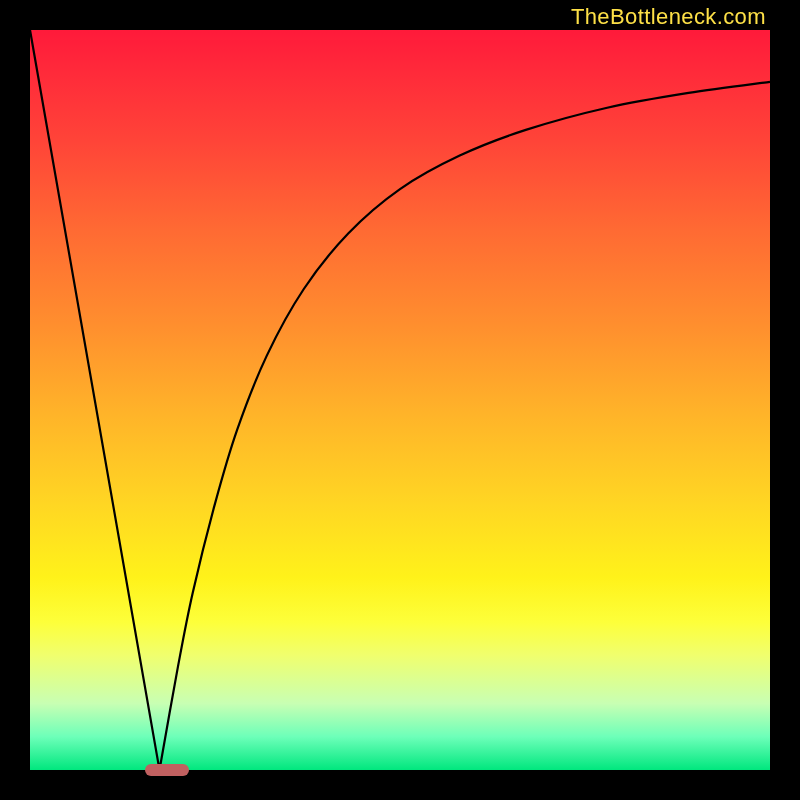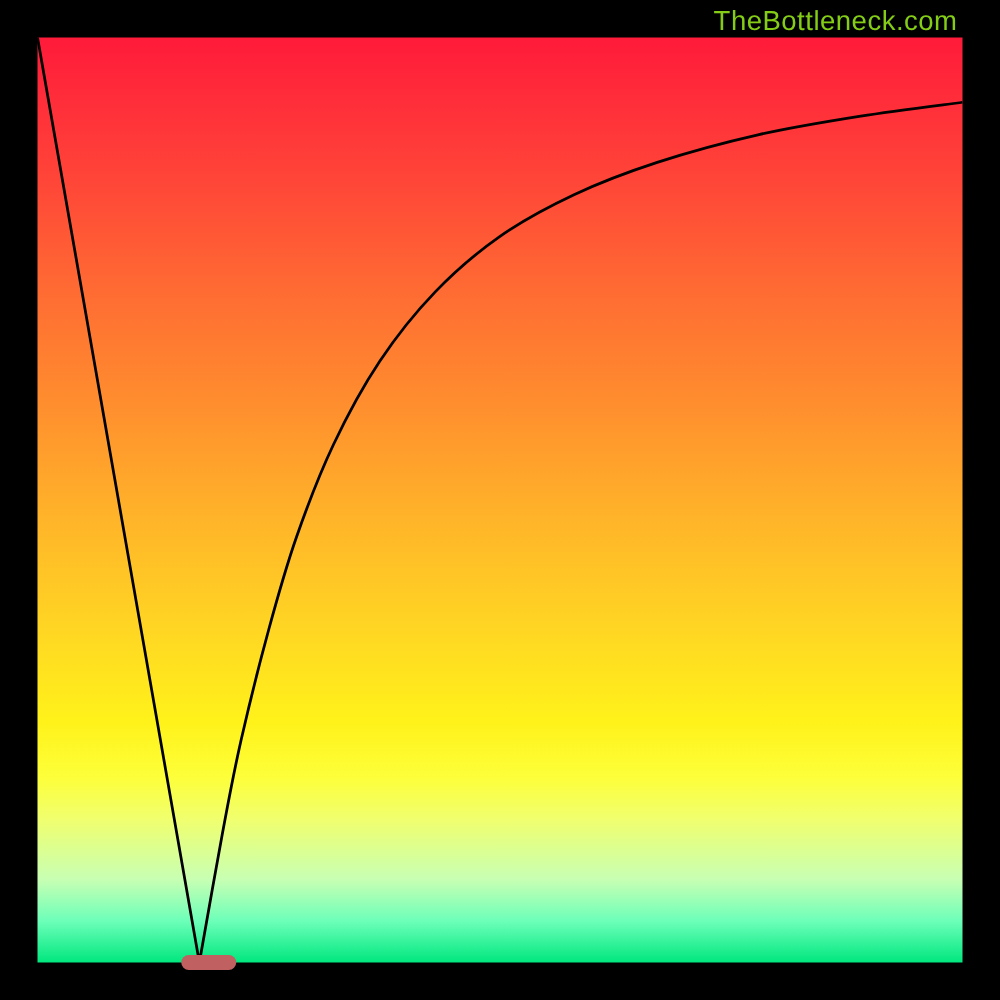--- a/index.html
+++ b/index.html
@@ -37,21 +37,21 @@
       #f0ff6e 84.5%,
       #c8ffb3 91%,
       #6dffb9 95.5%,
       #00e77e 100%
     );
   }
   .watermark {
     position: absolute;
     top: 4px;
     right: 34px;
-    color: #84cc16;
+    color: #fde047;
     font-size: 22px;
     font-weight: 500;
     letter-spacing: 0.4px;
     user-select: none;
   }
   svg.curve {
     position: absolute;
     left: 0;
     top: 0;
     width: 740px;

